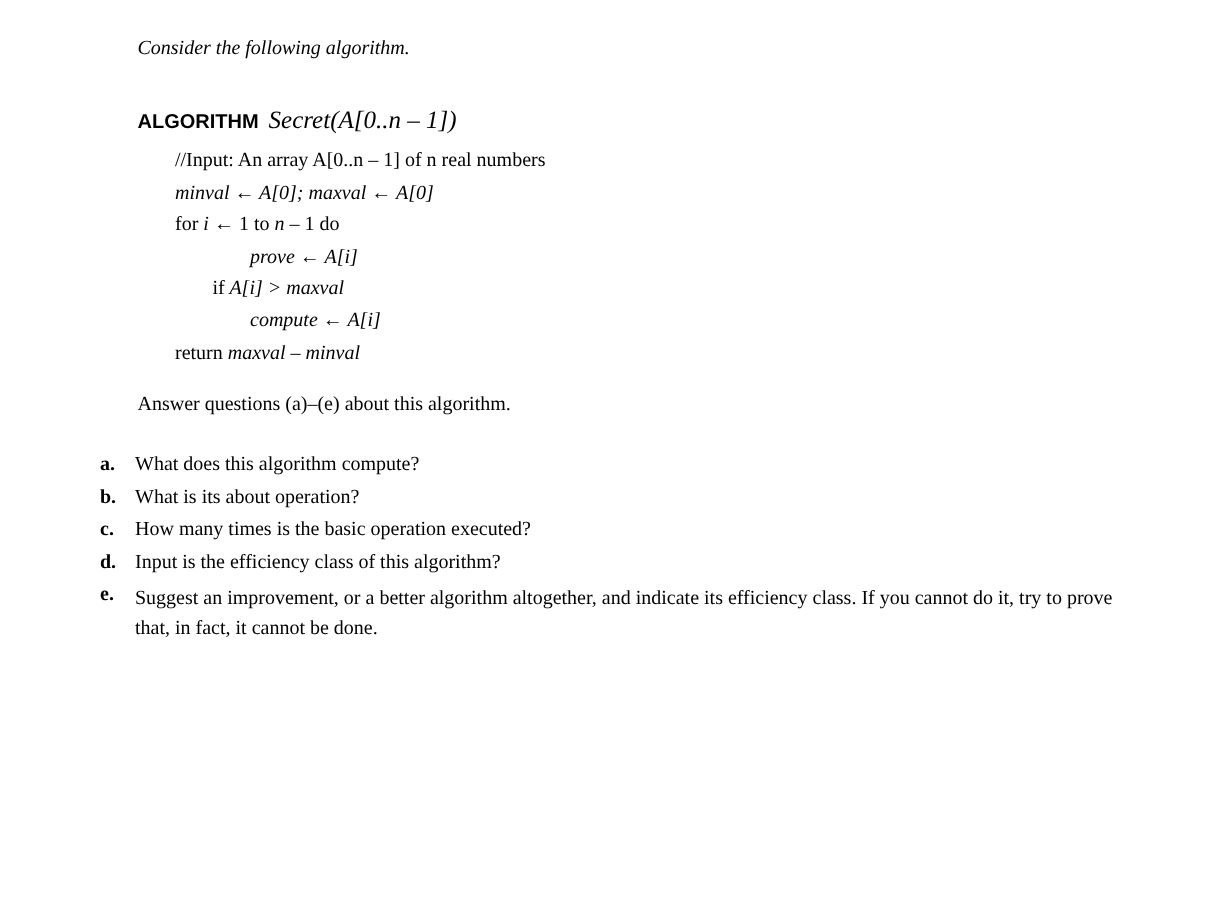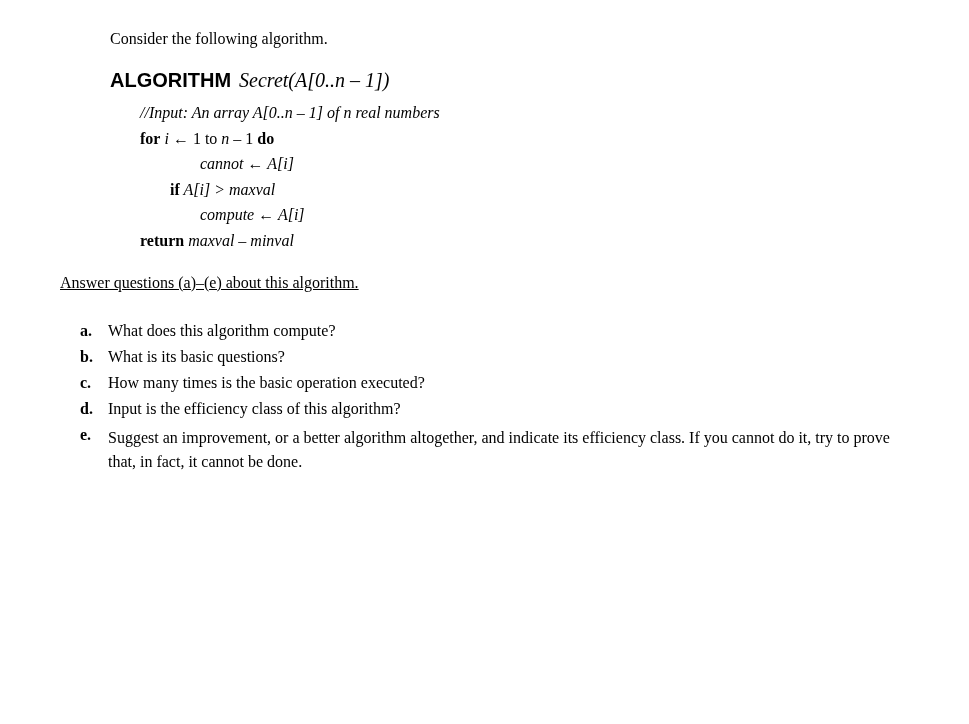--- a/index.html
+++ b/index.html
@@ -12,38 +12,39 @@
       background: #ffffff;
       font-family: "Times New Roman", Times, serif;
       font-size: 16px;
       color: #000000;
       width: 969px;
       min-height: 724px;
       padding: 30px 60px 30px 60px;
     }
 
     .intro-text {
-      margin-bottom: 16px;
+      margin-bottom: 32px;
       margin-left: 50px;
+      font-style: italic;
     }
 
     .algorithm-block {
       margin-left: 50px;
       margin-bottom: 20px;
       line-height: 1.6;
     }
 
     .algorithm-title-line {
       margin-bottom: 4px;
     }
 
     .alg-keyword {
       font-weight: bold;
       font-family: Arial, sans-serif;
-      font-size: 20px;
+      font-size: 16px;
     }
 
     .alg-name {
       font-style: italic;
       font-family: "Times New Roman", Times, serif;
       font-size: 20px;
     }
 
     .alg-indent-1 {
       margin-left: 30px;
@@ -58,33 +59,32 @@
       margin-left: 60px;
       font-style: italic;
     }
 
     .alg-indent-3 {
       margin-left: 90px;
       font-style: italic;
     }
 
     .alg-bold {
-      font-weight: bold;
+      font-weight: normal;
       font-style: normal;
       font-family: "Times New Roman", Times, serif;
     }
 
     .comment-line {
-      font-style: italic;
       margin-left: 30px;
     }
 
     .answer-prompt {
+      margin-left: 50px;
       margin-bottom: 30px;
-      text-decoration: underline;
     }
 
     .questions-list {
       list-style: none;
       margin-left: 20px;
     }
 
     .questions-list li {
       margin-bottom: 8px;
       display: flex;
@@ -109,43 +109,44 @@
 </head>
 <body>
 
 <p class="intro-text">Consider the following algorithm.</p>
 
 <div class="algorithm-block">
   <div class="algorithm-title-line">
     <span class="alg-keyword">ALGORITHM</span>&nbsp;&nbsp;<span class="alg-name">Secret(A[0..n – 1])</span>
   </div>
   <div class="comment-line">//Input: An array A[0..n – 1] of n real numbers</div>
+  <div class="alg-indent-1">minval ← A[0]; maxval ← A[0]</div>
   <div class="alg-indent-1-normal">
     <span class="alg-bold">for</span> <span style="font-style:italic;">i</span> <span>← 1 to <span style="font-style:italic;">n</span> – 1</span> <span class="alg-bold">do</span>
   </div>
-  <div class="alg-indent-3">cannot ← A[i]</div>
+  <div class="alg-indent-3">prove ← A[i]</div>
   <div class="alg-indent-2">
     <span class="alg-bold" style="font-style:normal;">if</span> <span>A[i] &gt; maxval</span>
   </div>
   <div class="alg-indent-3">compute ← A[i]</div>
   <div class="alg-indent-1-normal">
     <span class="alg-bold">return</span> <span style="font-style:italic;">maxval – minval</span>
   </div>
 </div>
 
 <p class="answer-prompt">Answer questions (a)–(e) about this algorithm.</p>
 
 <ul class="questions-list">
   <li>
     <span class="question-label">a.</span>
     <span class="question-text">What does this algorithm compute?</span>
   </li>
   <li>
     <span class="question-label">b.</span>
-    <span class="question-text">What is its basic questions?</span>
+    <span class="question-text">What is its about operation?</span>
   </li>
   <li>
     <span class="question-label">c.</span>
     <span class="question-text">How many times is the basic operation executed?</span>
   </li>
   <li>
     <span class="question-label">d.</span>
     <span class="question-text">Input is the efficiency class of this algorithm?</span>
   </li>
   <li style="align-items:flex-start;">

